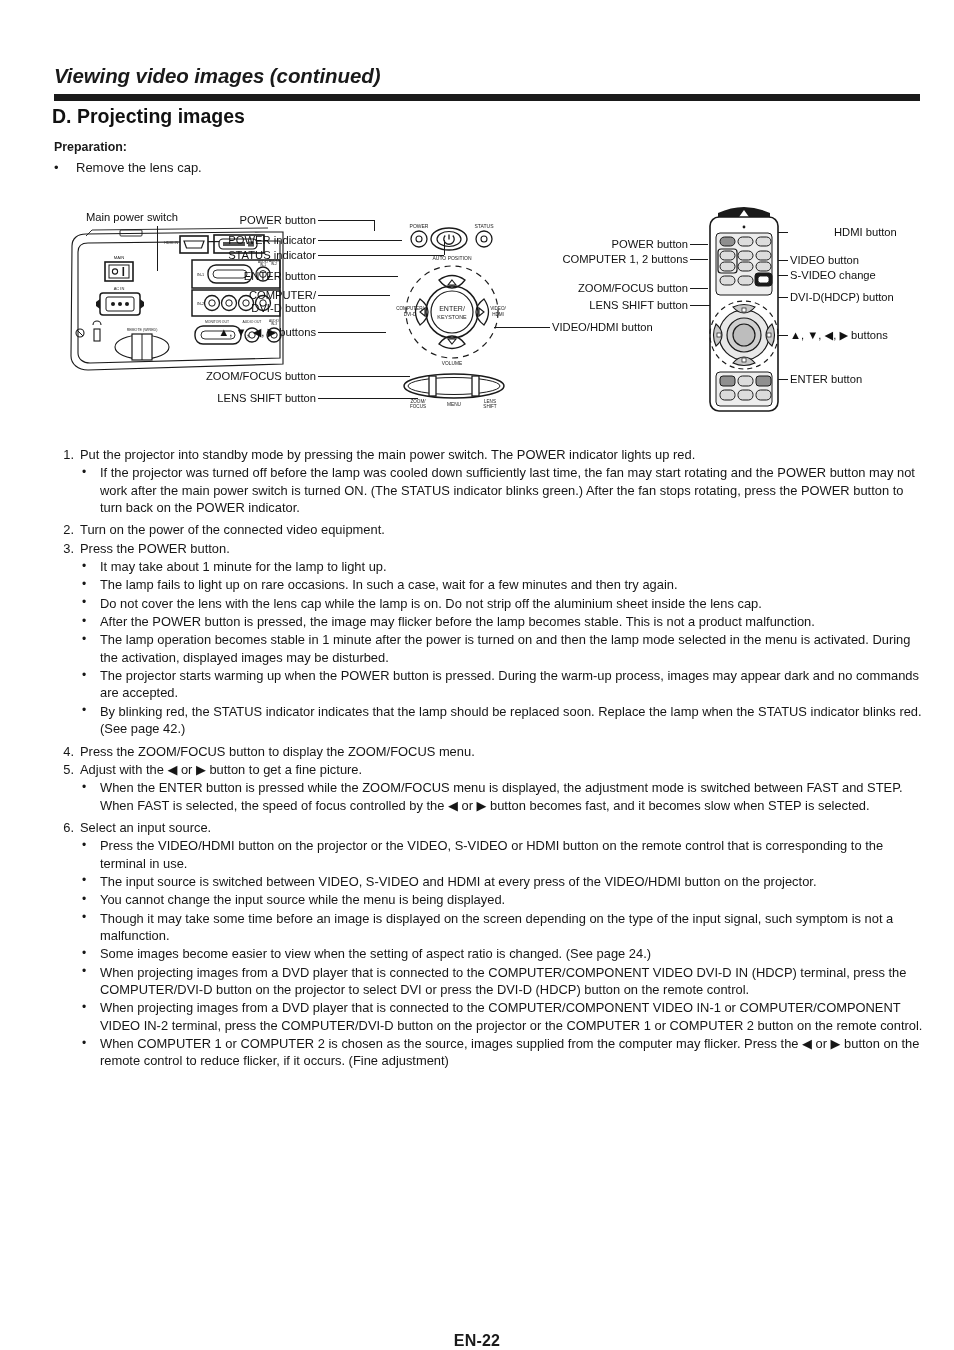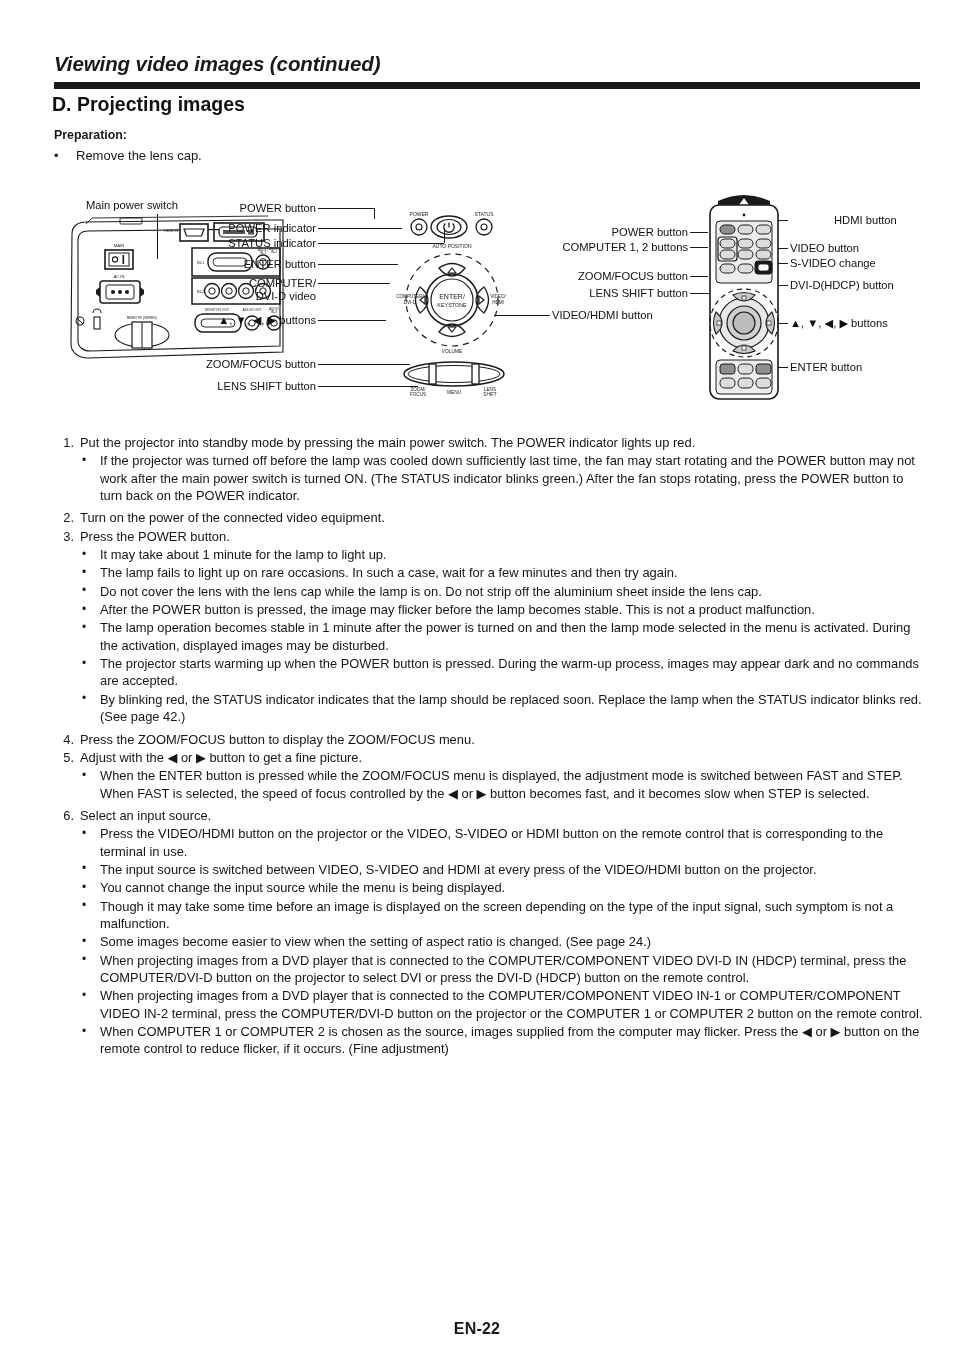--- a/index.html
+++ b/index.html
@@ -11,21 +11,21 @@
   body {
     width: 954px;
     height: 1350px;
     font-family: "Liberation Sans", sans-serif;
     color: #1a1a1a;
     position: relative;
     overflow: hidden;
   }
   .page {
     position: absolute;
-    left: 0; top: 4px;
+    left: 0; top: 16px;
     width: 954px;
     height: 963px;
   }
 
   
   .page-header {
     position: absolute;
     left: 54px;
     top: 48px;
     width: 866px;
@@ -297,21 +297,21 @@
     <div class="lead" style="left:318px; top:44px; width:84px;"></div>
 
     <div class="fig-label r" style="left:200px; top:53px; width:116px;">STATUS indicator</div>
     <div class="lead" style="left:318px; top:59px; width:126px;"></div>
     <div class="lead" style="left:444px; top:44px; width:1px; height:15px;"></div>
 
     <div class="fig-label r" style="left:216px; top:74px; width:100px;">ENTER button</div>
     <div class="lead" style="left:318px; top:80px; width:80px;"></div>
 
     <div class="fig-label r" style="left:216px; top:93px; width:100px;">COMPUTER/</div>
-    <div class="fig-label r" style="left:216px; top:106px; width:100px;">DVI-D video</div>
+    <div class="fig-label r" style="left:216px; top:106px; width:100px;">DVI-D button</div>
     <div class="lead" style="left:318px; top:99px; width:72px;"></div>
 
     <div class="fig-label r" style="left:196px; top:130px; width:120px;">▲, ▼, ◀, ▶ buttons</div>
     <div class="lead" style="left:318px; top:136px; width:68px;"></div>
 
     <div class="fig-label r" style="left:186px; top:174px; width:130px;">ZOOM/FOCUS button</div>
     <div class="lead" style="left:318px; top:180px; width:92px;"></div>
 
     <div class="fig-label r" style="left:186px; top:196px; width:130px;">LENS SHIFT button</div>
     <div class="lead" style="left:318px; top:202px; width:100px;"></div>

